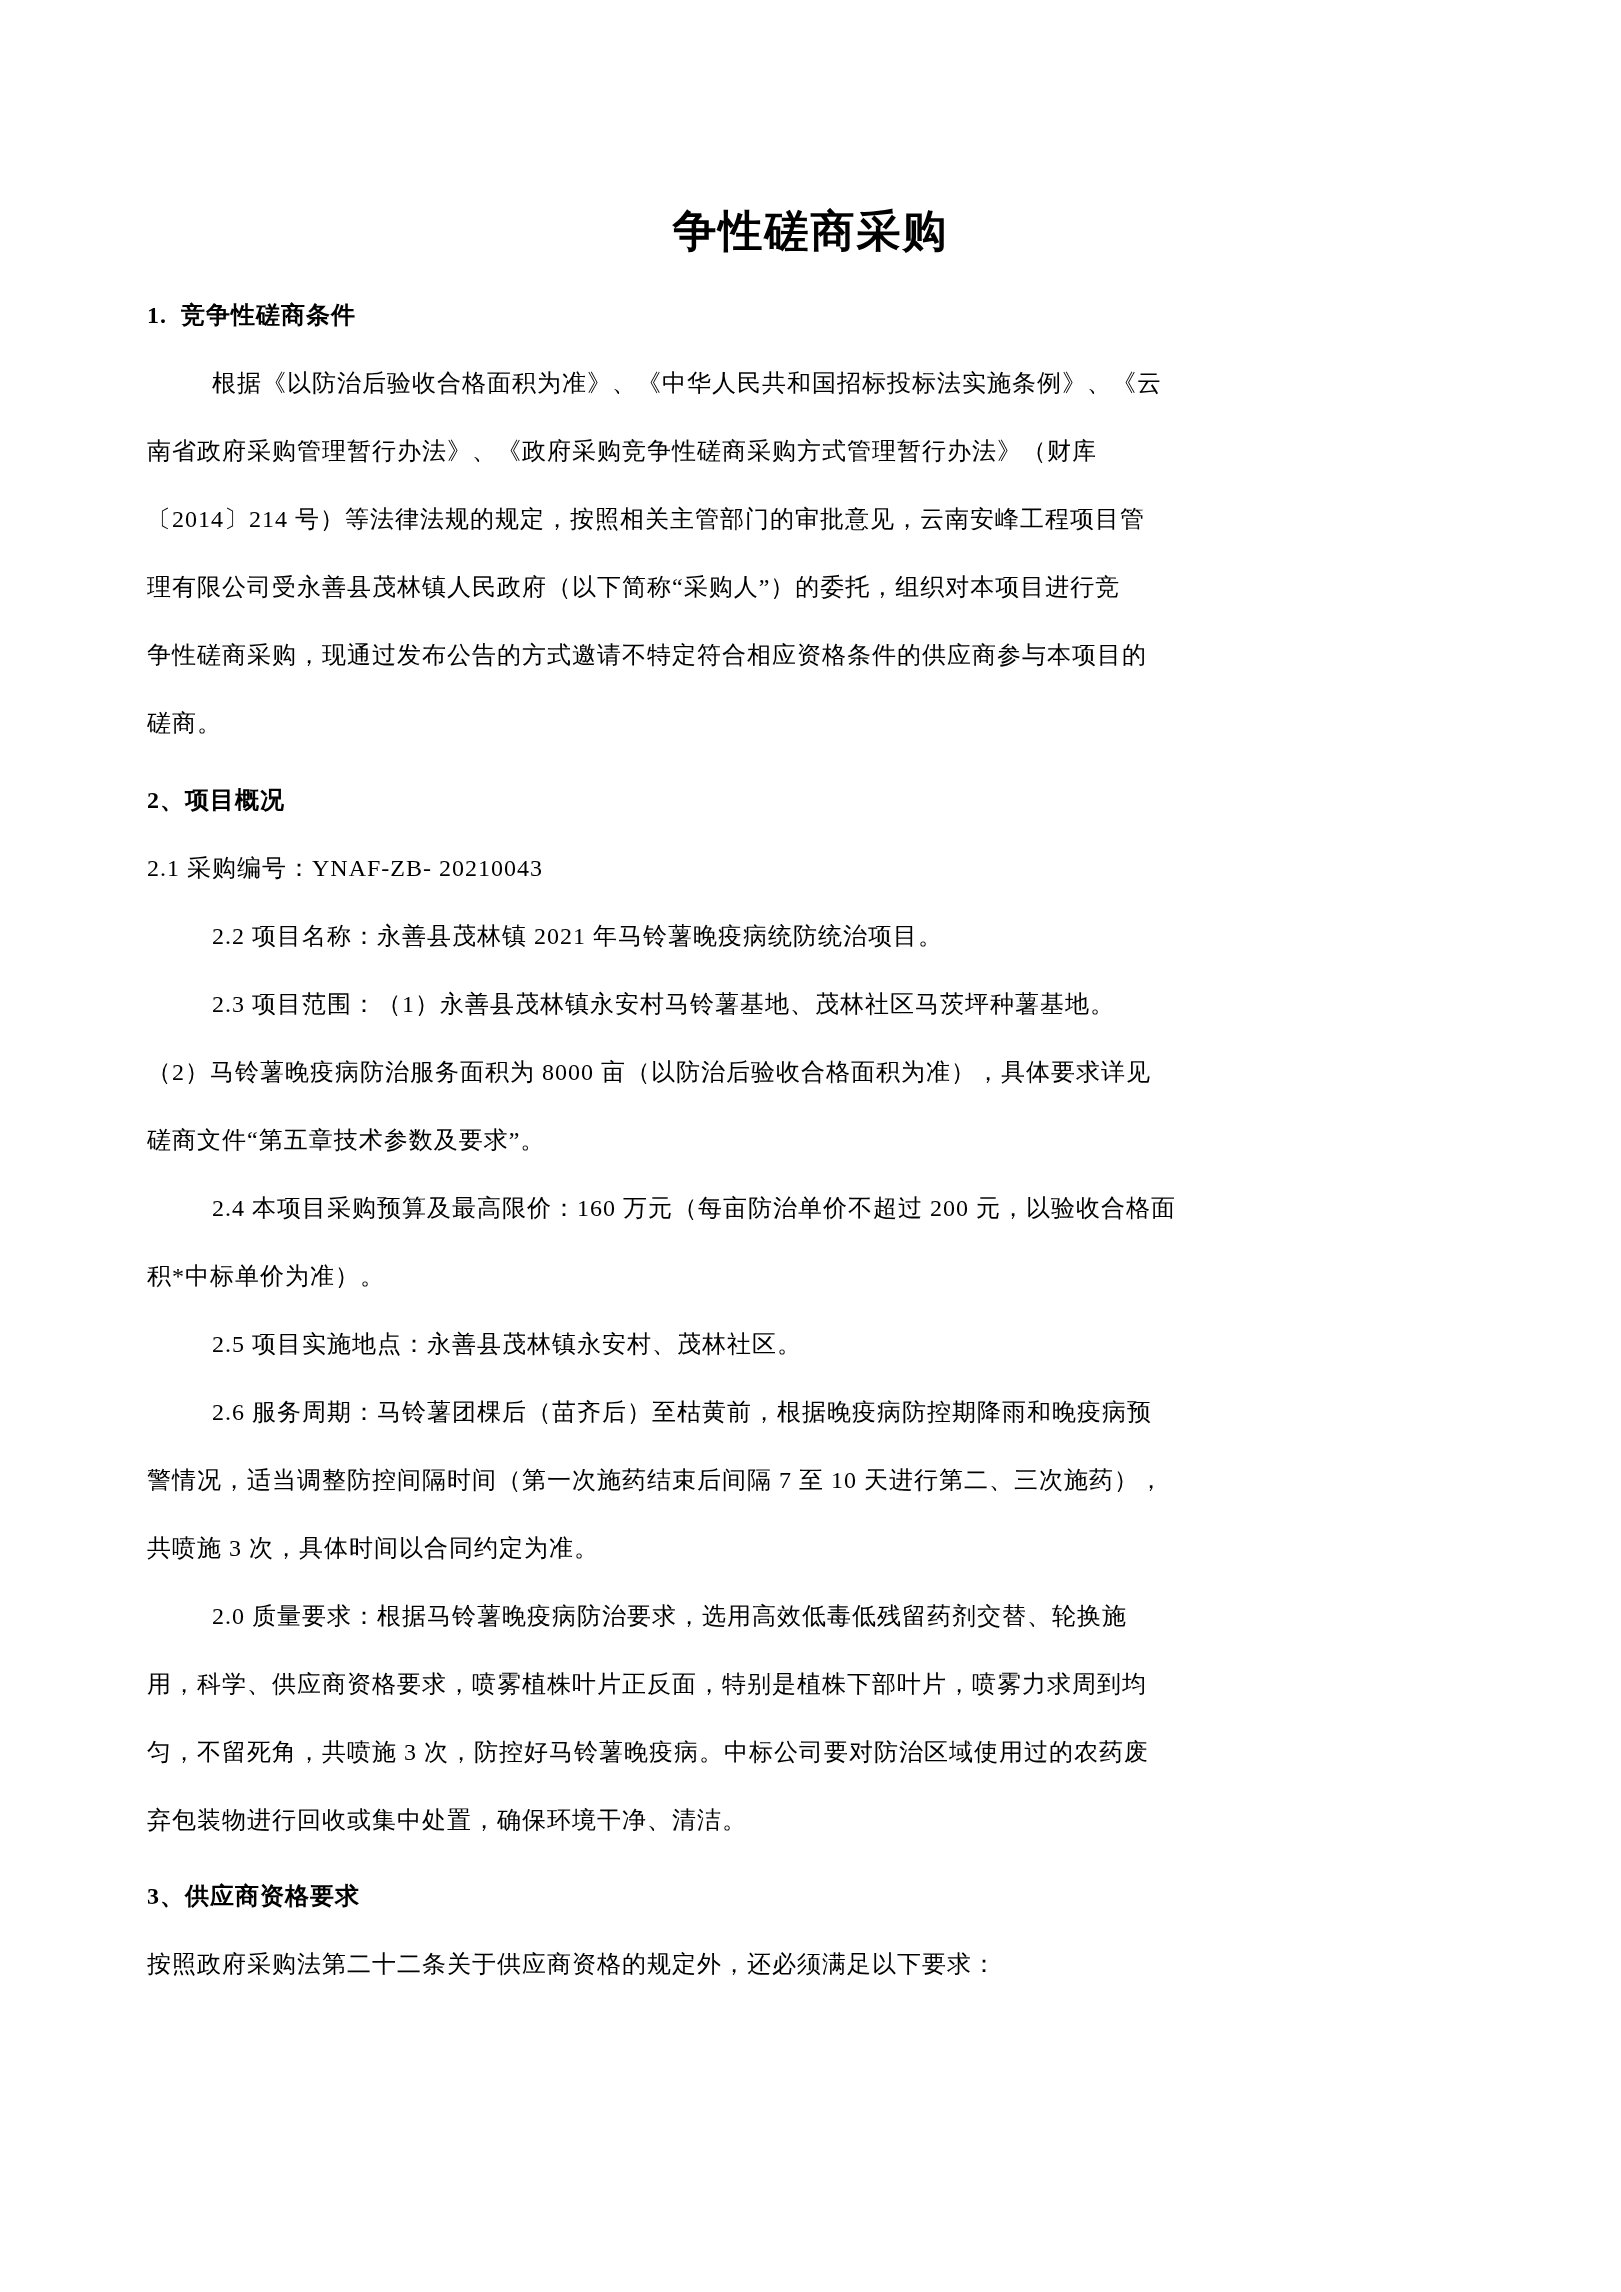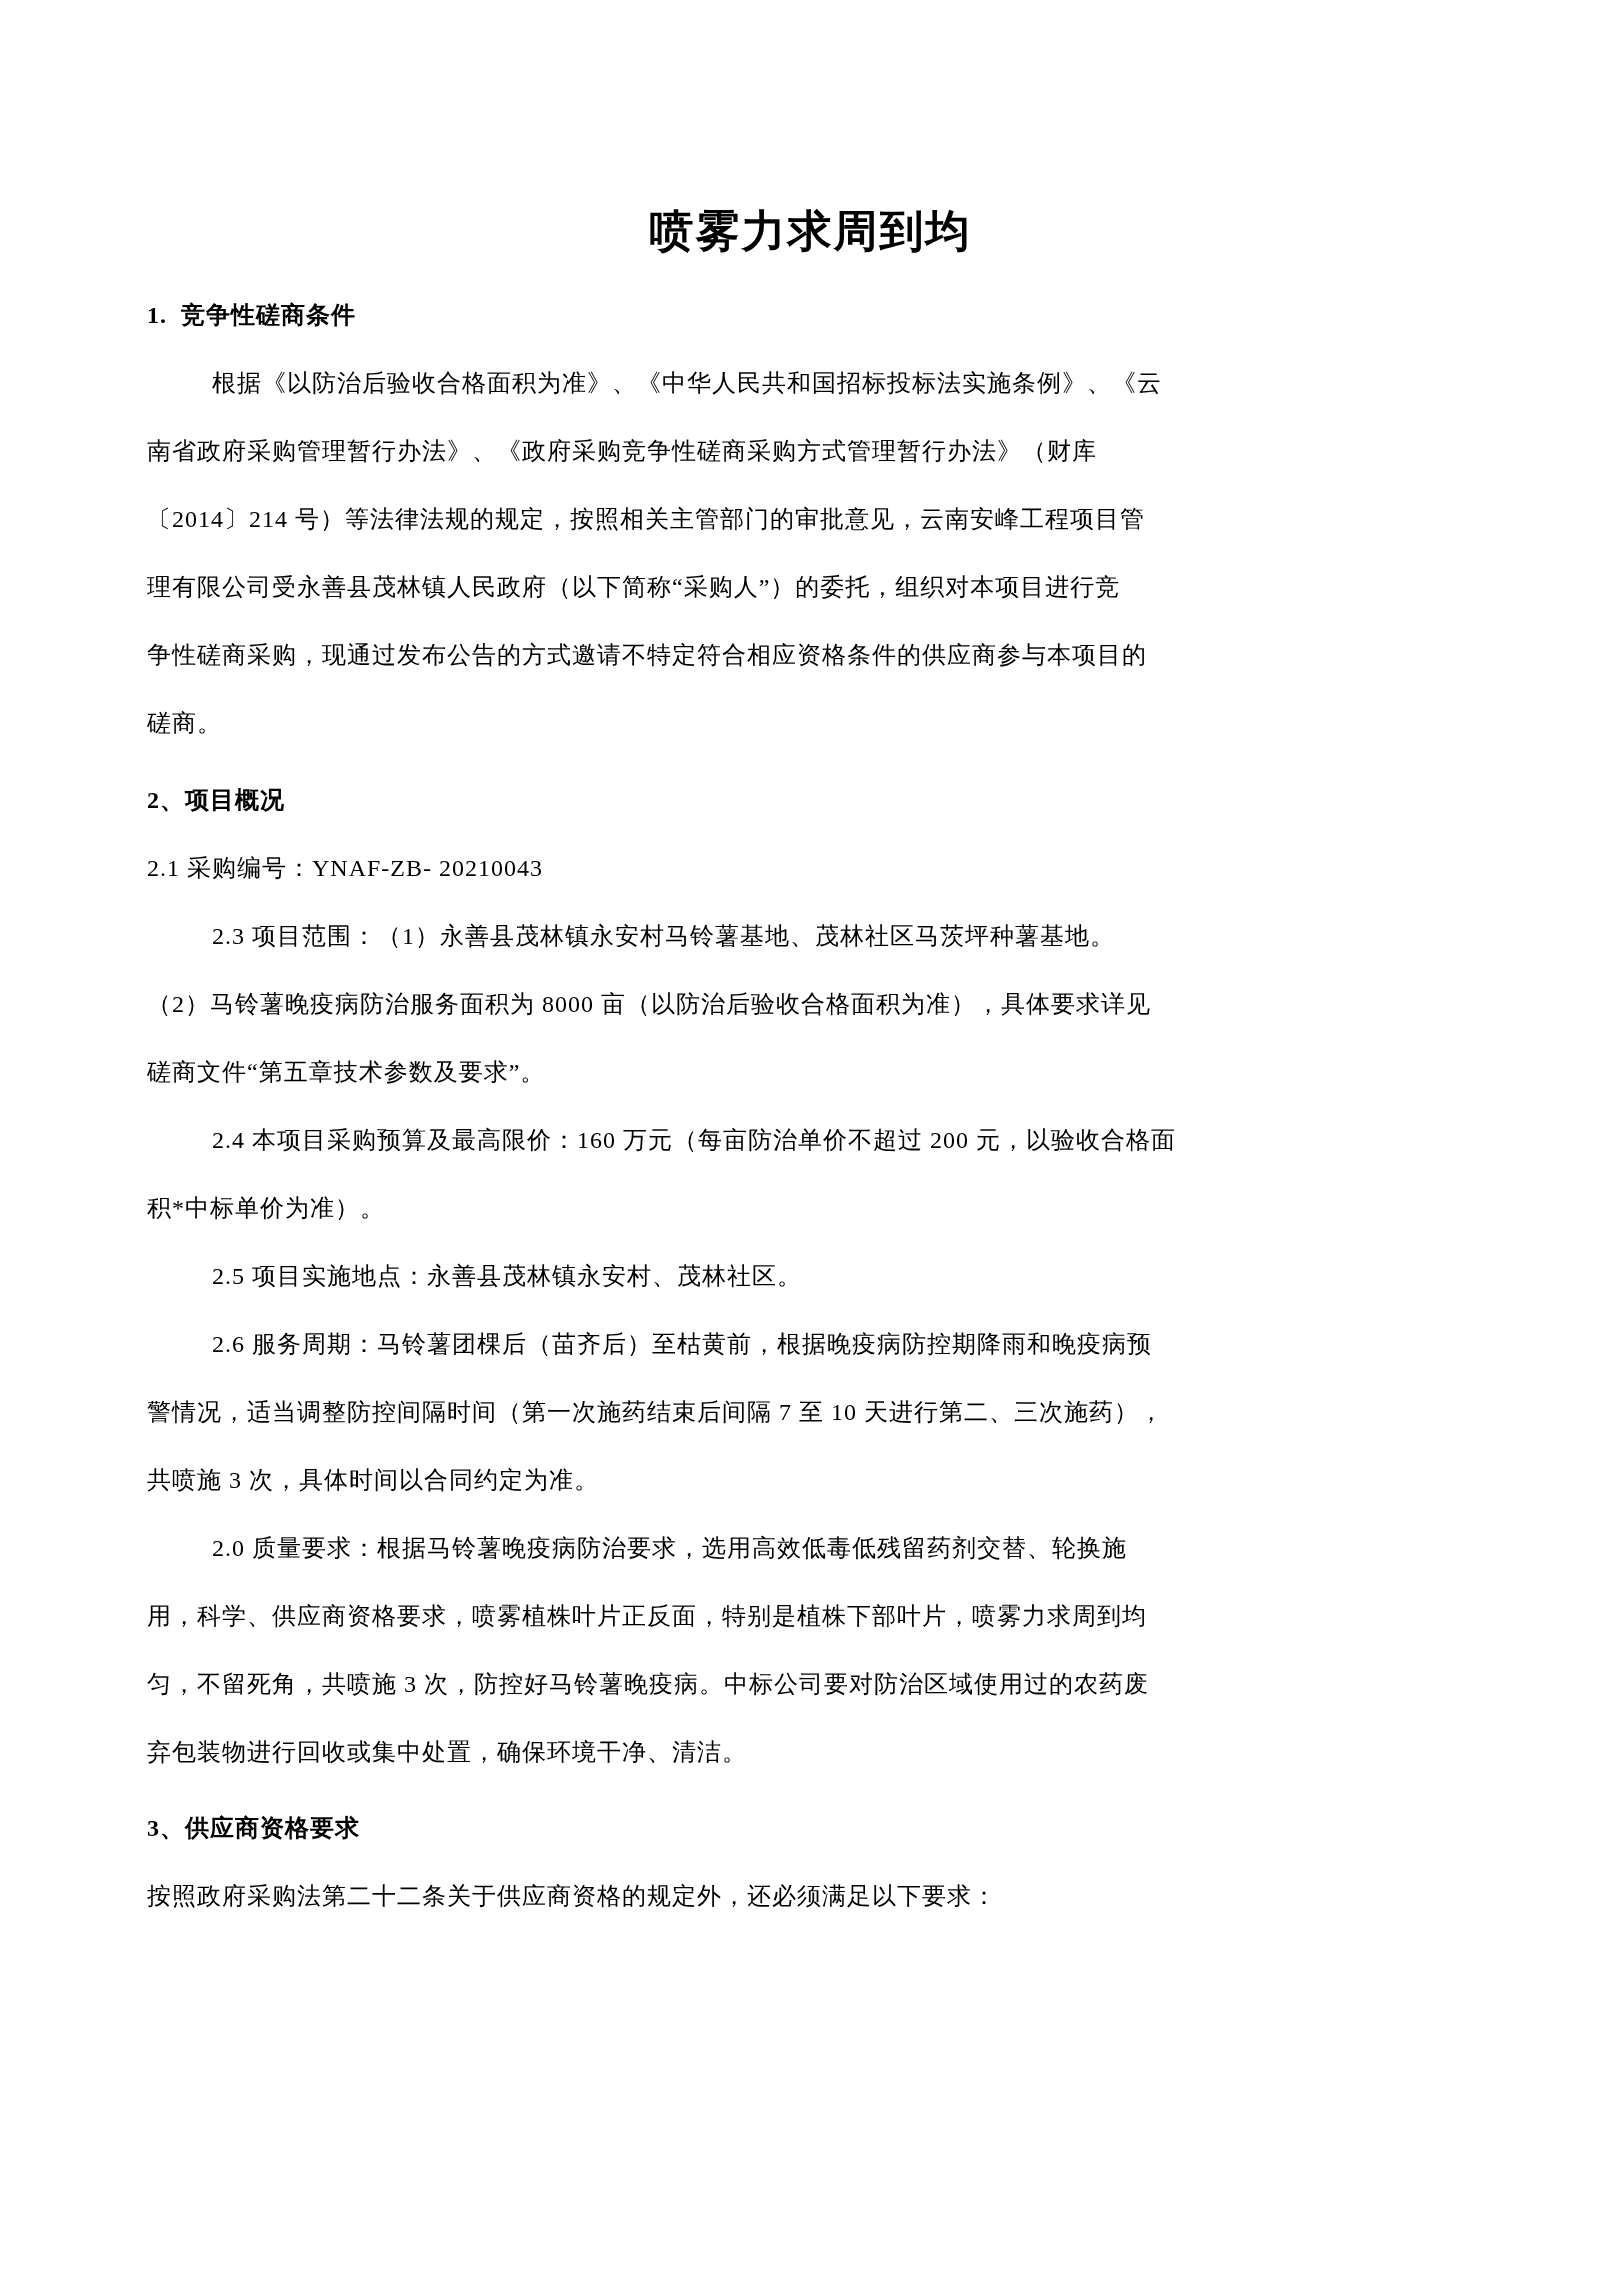--- a/index.html
+++ b/index.html
@@ -46,32 +46,33 @@
   }
   .indent {
     padding-left: 65px;
   }
 </style>
 </head>
 <body>
 
 <div class="page">
 
-  <div class="doc-title">喷雾力求周到均</div>
+  <div class="doc-title">争性磋商采购</div>
 
   <div class="content">
     <div class="line heading">1.  竞争性磋商条件</div>
     <div class="line indent">根据《以防治后验收合格面积为准》、《中华人民共和国招标投标法实施条例》、《云</div>
     <div class="line">南省政府采购管理暂行办法》、《政府采购竞争性磋商采购方式管理暂行办法》（财库</div>
     <div class="line">〔2014〕214 号）等法律法规的规定，按照相关主管部门的审批意见，云南安峰工程项目管</div>
     <div class="line">理有限公司受永善县茂林镇人民政府（以下简称“采购人”）的委托，组织对本项目进行竞</div>
     <div class="line">争性磋商采购，现通过发布公告的方式邀请不特定符合相应资格条件的供应商参与本项目的</div>
     <div class="line">磋商。</div>
     <div class="line heading">2、项目概况</div>
     <div class="line">2.1 采购编号：YNAF-ZB- 20210043</div>
+    <div class="line indent">2.2 项目名称：永善县茂林镇 2021 年马铃薯晚疫病统防统治项目。</div>
     <div class="line indent">2.3 项目范围：（1）永善县茂林镇永安村马铃薯基地、茂林社区马茨坪种薯基地。</div>
     <div class="line">（2）马铃薯晚疫病防治服务面积为 8000 亩（以防治后验收合格面积为准），具体要求详见</div>
     <div class="line">磋商文件“第五章技术参数及要求”。</div>
     <div class="line indent">2.4 本项目采购预算及最高限价：160 万元（每亩防治单价不超过 200 元，以验收合格面</div>
     <div class="line">积*中标单价为准）。</div>
     <div class="line indent">2.5 项目实施地点：永善县茂林镇永安村、茂林社区。</div>
     <div class="line indent">2.6 服务周期：马铃薯团棵后（苗齐后）至枯黄前，根据晚疫病防控期降雨和晚疫病预</div>
     <div class="line">警情况，适当调整防控间隔时间（第一次施药结束后间隔 7 至 10 天进行第二、三次施药），</div>
     <div class="line">共喷施 3 次，具体时间以合同约定为准。</div>
     <div class="line indent">2.0 质量要求：根据马铃薯晚疫病防治要求，选用高效低毒低残留药剂交替、轮换施</div>

